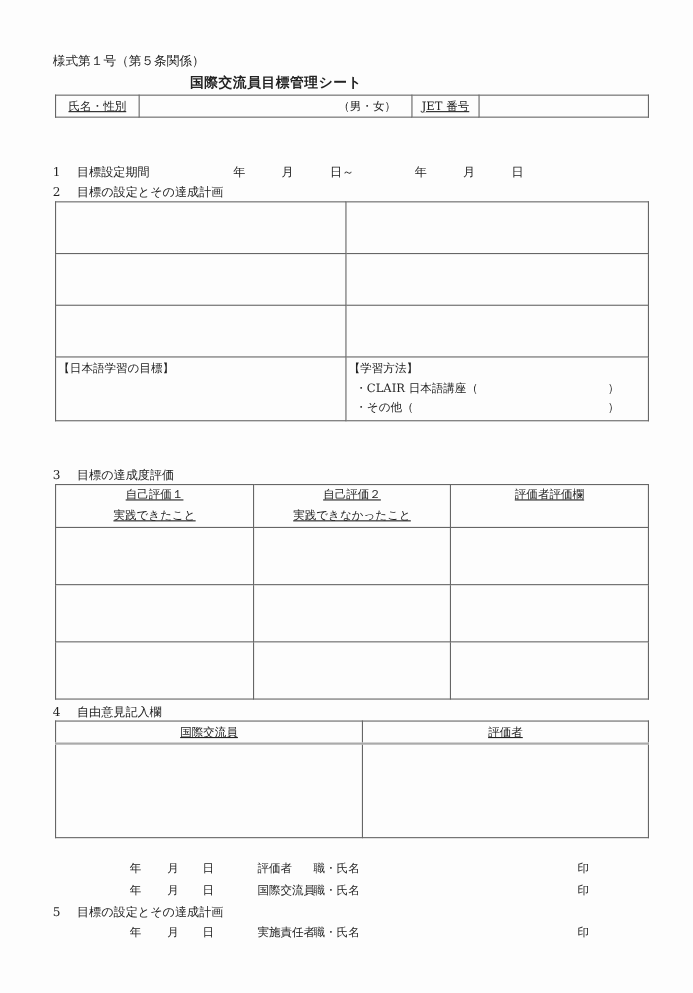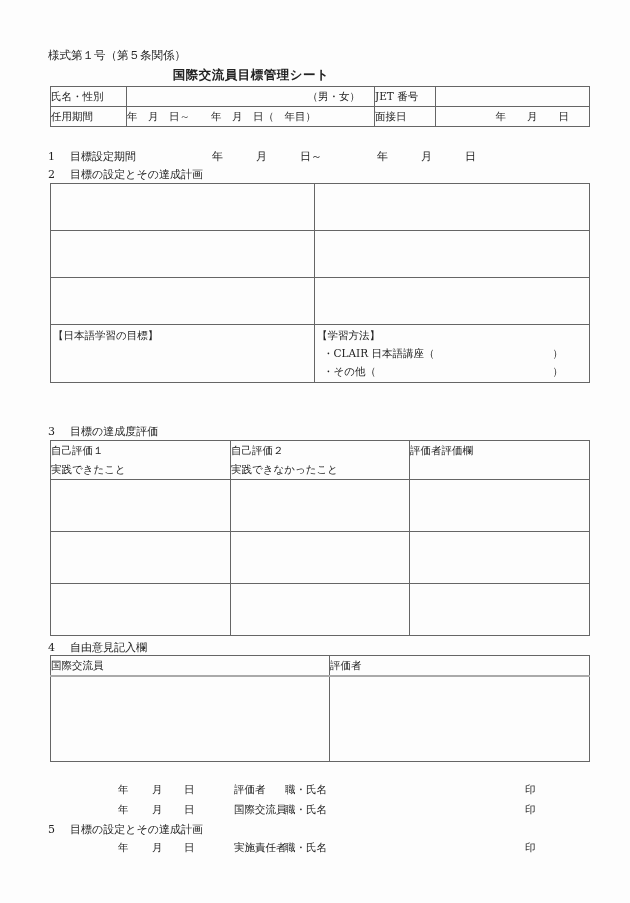--- a/index.html
+++ b/index.html
@@ -7,21 +7,21 @@
     width: 630px; height: 903px; background: #fdfdfd; position: relative;
     font-family: "DejaVu Serif", "Liberation Serif", serif;
     color: #222; font-size: 11px; overflow: hidden;
   }
   .abs { position: absolute; white-space: nowrap; }
   .form-label { left: 48px; top: 48px; font-size: 11.5px; }
   .doc-title { left: 0; width: 502px; text-align: center; top: 67px; font-size: 12.5px; font-weight: bold; letter-spacing: 0.5px; }
 
   table { border-collapse: collapse; position: absolute; table-layout: fixed; }
   td { border: 1px solid #666; padding: 0; font-size: 10.5px; overflow: hidden; }
-  .c { text-align: left; }
+  .c { text-align: center; text-decoration: underline; }
 
   
   .t1 { left: 50px; top: 86px; width: 539px; }
   .t1 td { height: 19px; }
 
   .section { left: 48px; font-size: 11px; }
   .section .num { display: inline-block; width: 22px; }
 
   
   .t2 { left: 50px; top: 183px; width: 539px; }
@@ -56,26 +56,20 @@
       <col style="width:248px">
       <col style="width:61px">
       <col style="width:154px">
     </colgroup>
   <tbody>
       <tr>
     <td class="c">氏名・性別</td>
     <td style="text-align:right;padding-right:14px;"><span>（男・女）</span></td>
     <td class="c">JET 番号</td>
     <td></td>
-  </tr>
-  <tr>
-    <td class="c">任用期間</td>
-    <td class="c" style="word-spacing:4px;">年　月　日～　　年　月　日（　年目）</td>
-    <td class="c">面接日</td>
-    <td style="text-align:right;padding-right:20px;">年　　月　　日</td>
   </tr>
 </tbody>
   </table>
 
 <div class="abs section" style="top:149px;">
   <span class="num">1</span><span>目標設定期間</span>
   <span style="position:absolute;left:164px;font-family:Liberation Serif, serif;">年　　　月　　　日～　　　　　年　　　月　　　日</span>
 </div>
 
 <div class="abs section" style="top:167px;">

